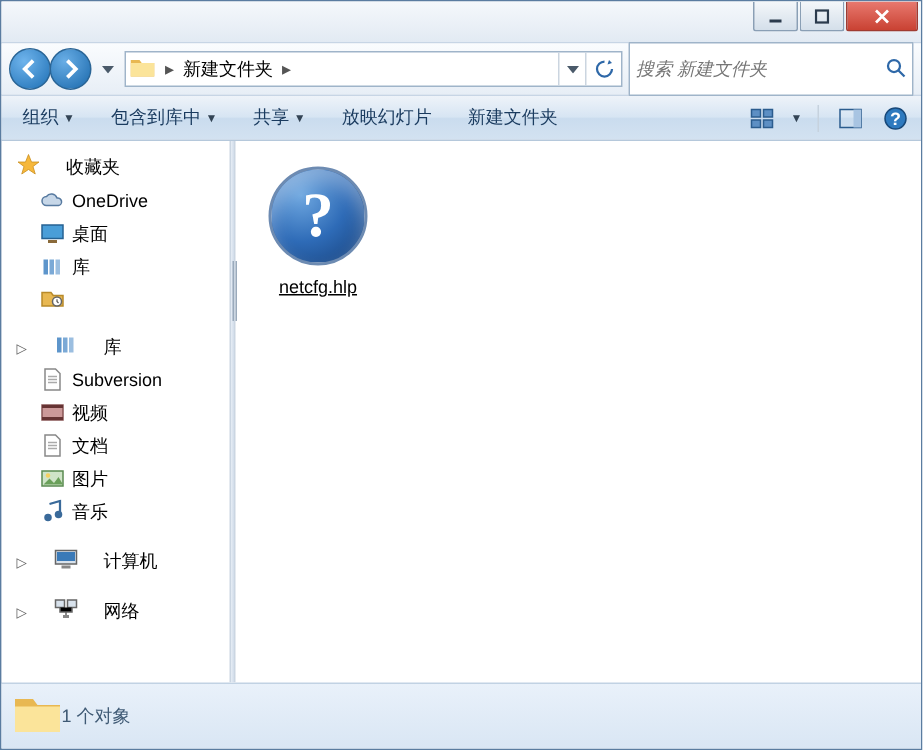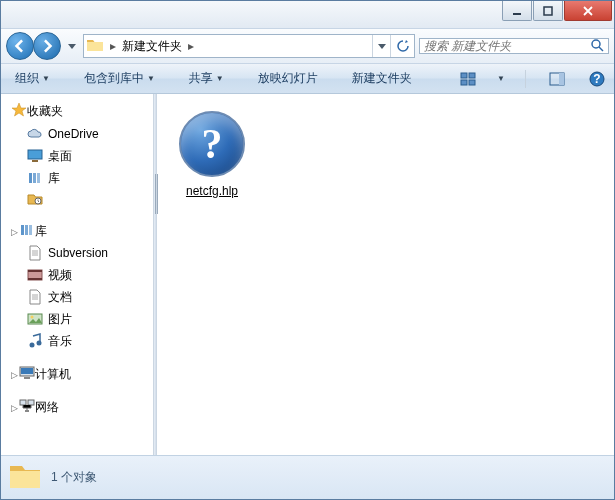--- a/index.html
+++ b/index.html
@@ -17,52 +17,52 @@
 .navcircle { width:28px; height:28px; border-radius:50%; background: radial-gradient(circle at 35% 30%, #6fb4ec, #1e6fb4); border:1px solid #2a6596; display:flex; align-items:center; justify-content:center; }
 .navcircle.fwd { background: radial-gradient(circle at 35% 30%, #69aee6, #1a68ab); margin-left:-1px;}
 .navcircle svg { width:14px; height:14px; fill:#fff; }
 .navdrop { width:14px; height:20px; display:flex; align-items:center; justify-content:center; }
 .addrbar { flex:1; height:24px; border:1px solid #9fb4c9; background:#fff; display:flex; align-items:center; }
 .addrbar .foldericon { width:18px; margin:0 3px; }
 .addrbar .crumb { padding: 0 4px; height:100%; display:flex; align-items:center; }
 .addrbar .crumbarrow { padding:0 2px; color:#555; height:100%; display:flex; align-items:center;}
 .addrdrop { border-left:1px solid #cbd5e0; width:18px; height:100%; display:flex; align-items:center; justify-content:center;}
 .refreshbtn { border-left:1px solid #cbd5e0; width:24px; height:100%; display:flex; align-items:center; justify-content:center;}
-.searchbox { width:190px; height:16px; border:1px solid #9fb4c9; background:#fff; display:flex; align-items:center; padding:0 4px; }
+.searchbox { width:190px; height:36px; border:1px solid #9fb4c9; background:#fff; display:flex; align-items:center; padding:0 4px; }
 .searchbox input { border:none; outline:none; flex:1; font-style:italic; color:#7a7a7a; font-size:12px;}
 .searchbox .sicon { color:#2e68a8; }
 
-.toolbar { height:30px; background: linear-gradient(to bottom,#eef3f9 0%,#d7e5f3 48%,#cadcee 52%,#d3e2f1 100%); border-bottom:1px solid #b5c8db; display:flex; align-items:center; padding: 0 6px; gap:18px;}
+.toolbar { height:30px; background: linear-gradient(to bottom,#eef3f9 0%,#d7e5f3 48%,#cadcee 52%,#d3e2f1 100%); border-bottom:1px solid #b5c8db; display:flex; align-items:center; padding: 0 6px; gap:8px;}
 .toolbtn { color:#1a3b5f; padding:3px 8px; display:flex; align-items:center; gap:3px; border-radius:2px;}
 .toolbtn .drop { font-size:8px; color:#345;}
 .spacer { flex:1; }
 .tool-icon { width:22px; height:22px; display:flex; align-items:center; justify-content:center; border:1px solid transparent; border-radius:2px;}
 .tool-icon svg { width:16px; height:16px; }
 
 .body { flex:1; display:flex; overflow:hidden; }
 .sidebar { width:152px; background:#fff; overflow-y:auto; padding:6px 0; }
 .sidegroup { margin-bottom:12px; }
-.sidehead { display:flex; align-items:center; gap:0; padding:2px 6px 2px 10px; }
+.sidehead { display:flex; align-items:center; gap:17px; padding:2px 6px 2px 10px; }
 .sidehead .chev { font-size:9px; color:#666; width:8px;}
 .sideitem { display:flex; align-items:center; gap:5px; padding:2px 14px 2px 26px; line-height:18px;}
 .sideitem .icn { width:16px; height:16px; display:flex; align-items:center; justify-content:center;}
 .starfill { fill:#f6b83c; stroke:#c78b1a; stroke-width:.5;}
 
 .splitter { width:4px; background: linear-gradient(to right,#e6edf5,#d2ddea); border-left:1px solid #cbd6e2; border-right:1px solid #cbd6e2; position:relative; cursor:ew-resize;}
 .splitter::before { content:""; position:absolute; top:80px; left:1px; width:1px; height:40px; background:#9aaabb; box-shadow: 2px 0 0 #9aaabb;}
 
 .content { flex:1; background:#fff; padding:10px; display:flex; align-content:flex-start; flex-wrap:wrap; gap:12px;}
 .fileitem { width:90px; display:flex; flex-direction:column; align-items:center; gap:4px; padding:4px;}
 .fileitem .thumb { width:72px; height:72px; display:flex; align-items:center; justify-content:center;}
 .fileitem .fname { text-align:center; word-break:break-all;text-decoration:underline; }
 
 .help-orb { width:66px; height:66px; border-radius:50%; background: radial-gradient(circle at 32% 28%, #6ea7e0 0%, #2e6bb7 50%, #163f78 100%); border:2px solid #6d8bb2; display:flex; align-items:center; justify-content:center; box-shadow: inset 0 8px 12px rgba(255,255,255,.35);}
 .help-orb span { color:#fff; font-size:42px; font-weight:bold; font-family: Georgia, serif;}
 
-.statusbar { height:44px; background: linear-gradient(to bottom,#e9f1fa,#d9e6f4); border-top:1px solid #c1d2e3; display:flex; align-items:center; padding:4px 8px; gap:10px;}
+.statusbar { height:44px; background: linear-gradient(to bottom,#e9f1fa,#d9e6f4); border-top:1px solid #c1d2e3; display:flex; align-items:center; padding:4px 8px; }
 .statusbar .sfolder { width:32px; height:32px; }
 .statusbar .stext { color:#3e5974; }
 
 .vline { border-left:1px solid #c6d2de; height:18px; margin:0 2px;}
 
 svg.folder-svg path.back{fill:#e8b852;} svg.folder-svg path.front{fill:#fbe49a;}
 </style>
 </head>
 <body>
 

